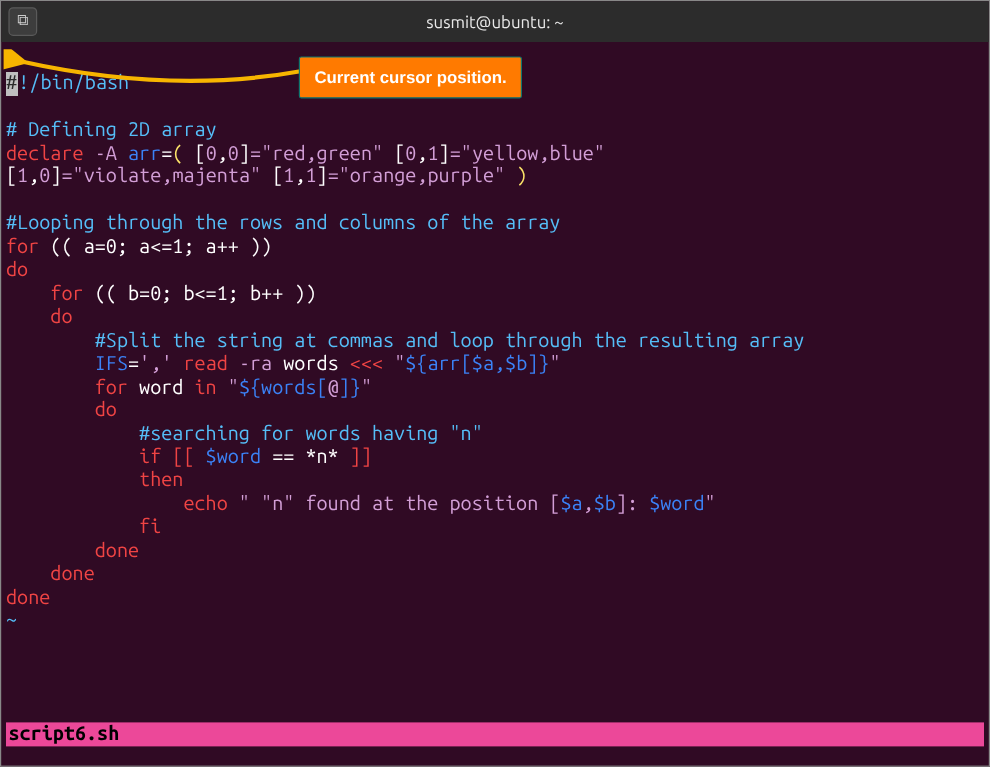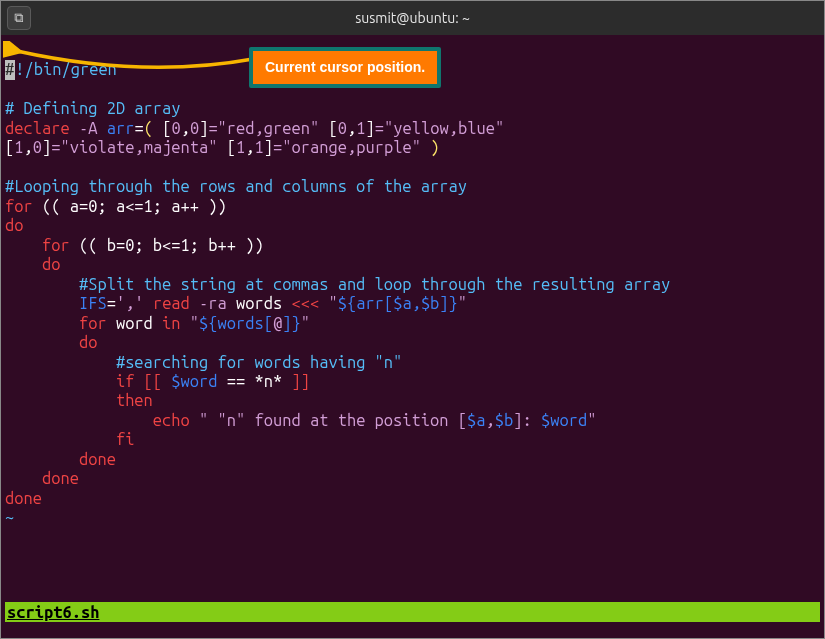--- a/index.html
+++ b/index.html
@@ -62,39 +62,38 @@
   .c-num     { color: #d29ed6; }
   .c-str     { color: #d29ed6; }
   .c-white   { color: #ffffff; }
   .c-cyan    { color: #3b82f6; }
   .tilde     { color: #55bdf7; }
   .statusbar {
     position: absolute;
     bottom: 16px;
     left: 4px;
     right: 4px;
-    background: #84cc16;
+    background: #ec4899;
     color: #000;
     font-weight: bold;
     padding: 0 2px;
     height: 20px;
     line-height: 20px;
-    text-decoration: underline;
   }
   .callout {
     position: absolute;
     top: 46px;
     left: 248px;
     background: #FF7A00;
     color: #FFFFFF;
     font-family: Arial, sans-serif;
     font-weight: bold;
     font-size: 14px;
     padding: 8px 12px;
-    border: 4px solid #0f766e;
+    border: 1px solid #0f766e;
     border-radius: 2px;
     z-index: 10;
   }
   .arrow-svg {
     position: absolute;
     top: 40px;
     left: 2px;
     width: 260px;
     height: 48px;
     z-index: 9;
@@ -105,21 +104,21 @@
 <body>
 
 <div class="titlebar">
   <div class="tb-icon">
     <span>⧉</span>
   </div>
   <div class="tb-title">susmit@ubuntu: ~</div>
 </div>
 
 <div class="editor">
-<span class="cursor-block">#</span><span class="c-comment">!/bin/green</span>
+<span class="cursor-block">#</span><span class="c-comment">!/bin/bash</span>
 
 <span class="c-comment"># Defining 2D array</span>
 <span class="c-key">declare</span><span class="c-flag"> -A </span><span class="c-cyan">arr</span><span class="c-white">=</span><span class="c-paren">( </span><span class="c-white">[</span><span class="c-num">0</span><span class="c-white">,</span><span class="c-num">0</span><span class="c-white">]</span><span class="c-str">="red,green"</span><span> </span><span class="c-white">[</span><span class="c-num">0</span><span class="c-white">,</span><span class="c-num">1</span><span class="c-white">]</span><span class="c-str">="yellow,blue"</span>
 <span class="c-white">[</span><span class="c-num">1</span><span class="c-white">,</span><span class="c-num">0</span><span class="c-white">]</span><span class="c-str">="violate,majenta"</span><span> </span><span class="c-white">[</span><span class="c-num">1</span><span class="c-white">,</span><span class="c-num">1</span><span class="c-white">]</span><span class="c-str">="orange,purple"</span><span class="c-paren"> )</span>
 
 <span class="c-comment">#Looping through the rows and columns of the array</span>
 <span class="c-key">for</span><span class="c-white"> (( a=0; a&lt;=1; a++ ))</span>
 <span class="c-key">do</span>
 <span>    </span><span class="c-key">for</span><span class="c-white"> (( b=0; b&lt;=1; b++ ))</span>
 <span class="c-key">    do</span>

